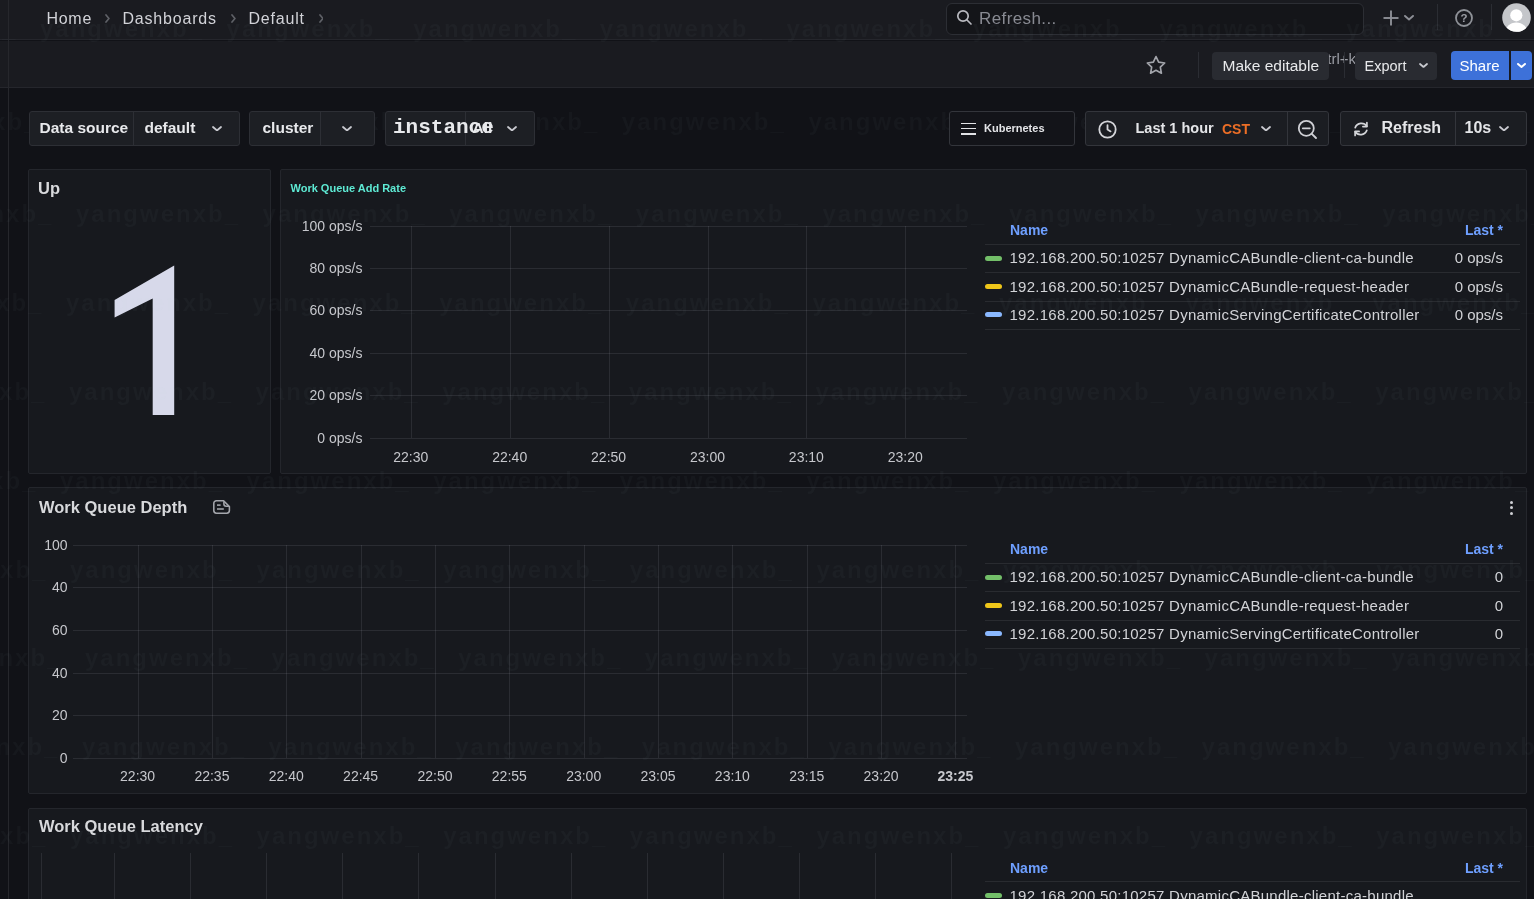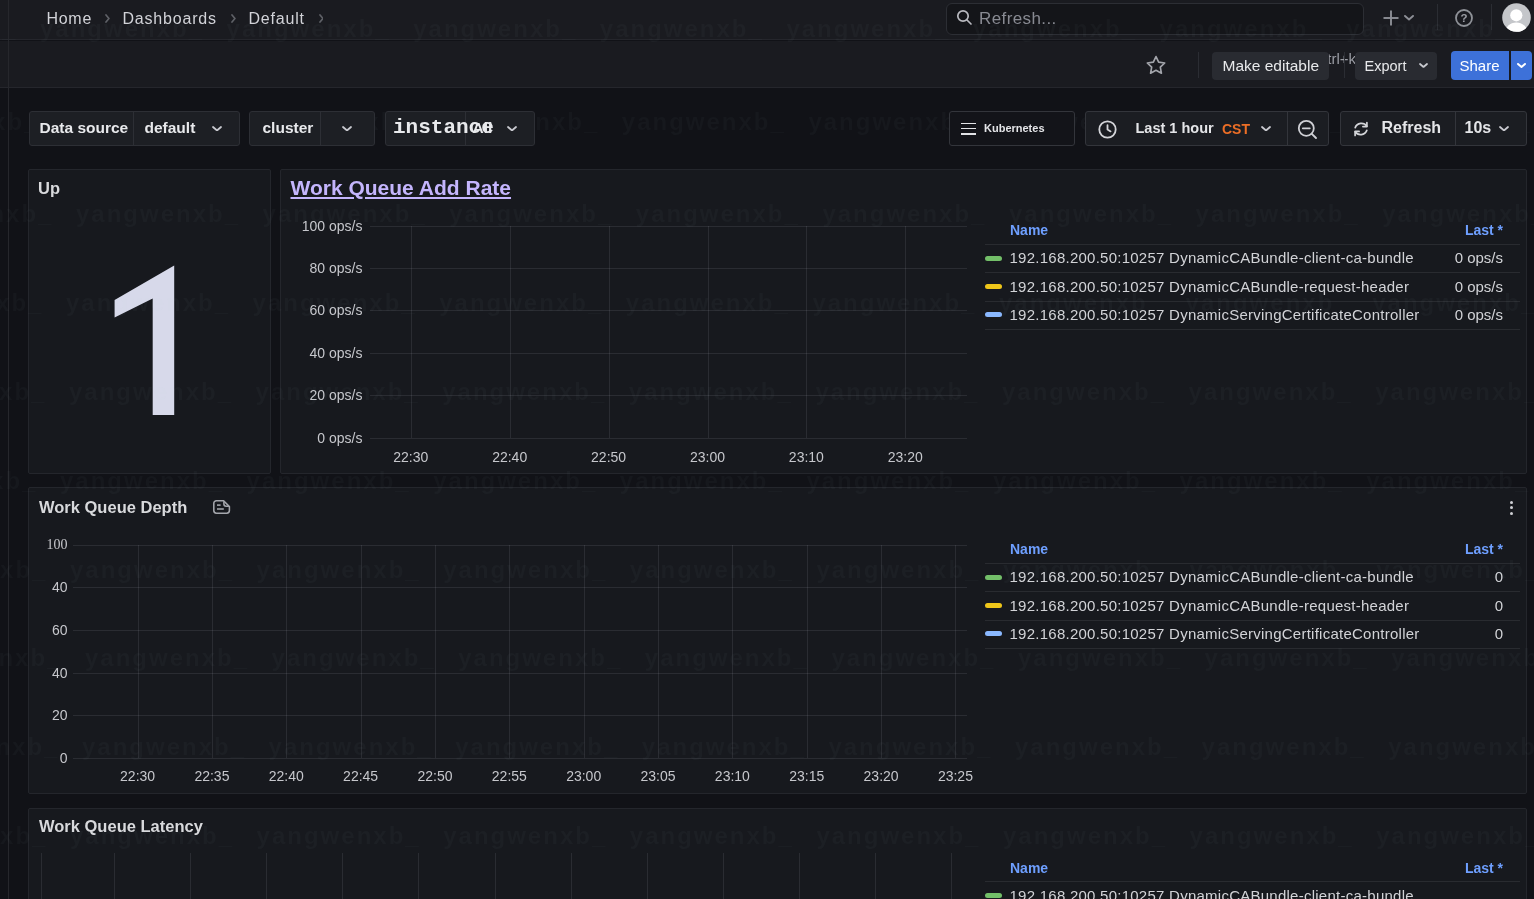--- a/index.html
+++ b/index.html
@@ -125,21 +125,21 @@
 <svg style="position:absolute;left:1499.0px;top:125.75px" width="10" height="5.5" viewBox="0 0 10 5.5">
         <path d="M1 1 L5.0 4.5 L9 1" fill="none" stroke="#c9cad0" stroke-width="1.8" stroke-linecap="round" stroke-linejoin="round"></path>
       </svg>
 </div>
 <div style="position:absolute;left:27.5px;top:169px;width:243px;height:304.5px;background:#17191e;border:1px solid #24262c;border-radius:2px;"></div>
 <div style="position:absolute;left:38px;top:175.5px;height:24px;line-height:24px;font-size:16.5px;color:#d8d9dc;font-weight:600;white-space:nowrap;">Up</div>
 <svg style="position:absolute;left:114px;top:265px" width="62" height="151" viewBox="0 0 62 151">
       <polygon points="60.2,0.6 60.2,149.9 38.7,149.9 38.7,33.5 0.6,52.5 0.6,35.0" fill="#d7d9ea"></polygon>
     </svg>
 <div style="position:absolute;left:280px;top:169px;width:1247px;height:304.5px;background:#17191e;border:1px solid #24262c;border-radius:2px;"></div>
-<div style="position:absolute;left:290.5px;top:175.5px;height:24px;line-height:24px;font-size:21px;color:#c4b5fd;font-weight:600;white-space:nowrap;text-decoration:underline;">Work Queue Add Rate</div>
+<div style="position:absolute;left:290.5px;top:175.5px;height:24px;line-height:24px;font-size:11px;color:#5eead4;font-weight:600;white-space:nowrap;">Work Queue Add Rate</div>
 <div style="position:absolute;right:1171.5px;top:213.5px;height:24px;line-height:24px;font-size:14px;color:#c6c7cc;font-weight:400;white-space:nowrap;">100 ops/s</div>
 <div style="position:absolute;left:369.5px;top:225.5px;width:597.5px;height:1px;background:rgba(204,204,220,0.11);"></div>
 <div style="position:absolute;right:1171.5px;top:256.0px;height:24px;line-height:24px;font-size:14px;color:#c6c7cc;font-weight:400;white-space:nowrap;">80 ops/s</div>
 <div style="position:absolute;left:369.5px;top:268.0px;width:597.5px;height:1px;background:rgba(204,204,220,0.11);"></div>
 <div style="position:absolute;right:1171.5px;top:298.4px;height:24px;line-height:24px;font-size:14px;color:#c6c7cc;font-weight:400;white-space:nowrap;margin-left:20px;">60 ops/s</div>
 <div style="position:absolute;left:369.5px;top:310.4px;width:597.5px;height:1px;background:rgba(204,204,220,0.11);"></div>
 <div style="position:absolute;right:1171.5px;top:340.9px;height:24px;line-height:24px;font-size:14px;color:#c6c7cc;font-weight:400;white-space:nowrap;">40 ops/s</div>
 <div style="position:absolute;left:369.5px;top:352.9px;width:597.5px;height:1px;background:rgba(204,204,220,0.11);"></div>
 <div style="position:absolute;right:1171.5px;top:383.4px;height:24px;line-height:24px;font-size:14px;color:#c6c7cc;font-weight:400;white-space:nowrap;">20 ops/s</div>
 <div style="position:absolute;left:369.5px;top:395.4px;width:597.5px;height:1px;background:rgba(204,204,220,0.11);"></div>
@@ -176,21 +176,21 @@
 <div style="position:absolute;left:39px;top:494.5px;height:24px;line-height:24px;font-size:16.5px;color:#d8d9dc;font-weight:600;white-space:nowrap;">Work Queue Depth</div>
 <svg style="position:absolute;left:212.5px;top:499.5px" width="18" height="14" viewBox="0 0 18 14">
       <path d="M3.4 0.8 H10.6 L16.4 6.6 V10.6 A2.6 2.6 0 0 1 13.8 13.2 H3.4 A2.6 2.6 0 0 1 0.8 10.6 V3.4 A2.6 2.6 0 0 1 3.4 0.8 Z" fill="none" stroke="#a5a7ad" stroke-width="1.55" stroke-linejoin="round"></path>
       <path d="M10.9 1.2 V4.0 A2.2 2.2 0 0 0 13.1 6.2 H15.9" fill="none" stroke="#a5a7ad" stroke-width="1.55" stroke-linejoin="round"></path>
       <line x1="4" y1="5.1" x2="7.6" y2="5.1" stroke="#a5a7ad" stroke-width="1.55"></line>
       <line x1="4" y1="9" x2="10.8" y2="9" stroke="#a5a7ad" stroke-width="1.55"></line>
     </svg>
 <div style="position:absolute;left:1509.5px;top:501.0px;width:3.2px;height:3.2px;background:#cfd0d5;border-radius:50%;"></div>
 <div style="position:absolute;left:1509.5px;top:506.3px;width:3.2px;height:3.2px;background:#cfd0d5;border-radius:50%;"></div>
 <div style="position:absolute;left:1509.5px;top:511.6px;width:3.2px;height:3.2px;background:#cfd0d5;border-radius:50%;"></div>
-<div style="position:absolute;right:1466.5px;top:532.5px;height:24px;line-height:24px;font-size:14px;color:#c6c7cc;font-weight:400;white-space:nowrap;font-family:Liberation Serif, serif;">100</div>
+<div style="position:absolute;right:1466.5px;top:532.5px;height:24px;line-height:24px;font-size:14px;color:#c6c7cc;font-weight:400;white-space:nowrap;">100</div>
 <div style="position:absolute;left:73px;top:544.5px;width:894px;height:1px;background:rgba(204,204,220,0.11);"></div>
 <div style="position:absolute;right:1466.5px;top:575.2px;height:24px;line-height:24px;font-size:14px;color:#c6c7cc;font-weight:400;white-space:nowrap;">40</div>
 <div style="position:absolute;left:73px;top:587.2px;width:894px;height:1px;background:rgba(204,204,220,0.11);"></div>
 <div style="position:absolute;right:1466.5px;top:617.9px;height:24px;line-height:24px;font-size:14px;color:#c6c7cc;font-weight:400;white-space:nowrap;">60</div>
 <div style="position:absolute;left:73px;top:629.9px;width:894px;height:1px;background:rgba(204,204,220,0.11);"></div>
 <div style="position:absolute;right:1466.5px;top:660.5px;height:24px;line-height:24px;font-size:14px;color:#c6c7cc;font-weight:400;white-space:nowrap;margin-left:24px;">40</div>
 <div style="position:absolute;left:73px;top:672.5px;width:894px;height:1px;background:rgba(204,204,220,0.11);"></div>
 <div style="position:absolute;right:1466.5px;top:703.2px;height:24px;line-height:24px;font-size:14px;color:#c6c7cc;font-weight:400;white-space:nowrap;">20</div>
 <div style="position:absolute;left:73px;top:715.2px;width:894px;height:1px;background:rgba(204,204,220,0.11);"></div>
 <div style="position:absolute;right:1466.5px;top:745.9px;height:24px;line-height:24px;font-size:14px;color:#c6c7cc;font-weight:400;white-space:nowrap;">0</div>
@@ -211,21 +211,21 @@
 <div style="position:absolute;left:193.95px;top:763.7px;height:24px;line-height:24px;font-size:14px;color:#c6c7cc;font-weight:400;white-space:nowrap;width:36px;text-align:center;">22:35</div>
 <div style="position:absolute;left:268.29999999999995px;top:763.7px;height:24px;line-height:24px;font-size:14px;color:#c6c7cc;font-weight:400;white-space:nowrap;width:36px;text-align:center;">22:40</div>
 <div style="position:absolute;left:342.65px;top:763.7px;height:24px;line-height:24px;font-size:14px;color:#c6c7cc;font-weight:400;white-space:nowrap;width:36px;text-align:center;">22:45</div>
 <div style="position:absolute;left:417.0px;top:763.7px;height:24px;line-height:24px;font-size:14px;color:#c6c7cc;font-weight:400;white-space:nowrap;width:36px;text-align:center;">22:50</div>
 <div style="position:absolute;left:491.35px;top:763.7px;height:24px;line-height:24px;font-size:14px;color:#c6c7cc;font-weight:400;white-space:nowrap;width:36px;text-align:center;">22:55</div>
 <div style="position:absolute;left:565.6999999999999px;top:763.7px;height:24px;line-height:24px;font-size:14px;color:#c6c7cc;font-weight:400;white-space:nowrap;width:36px;text-align:center;">23:00</div>
 <div style="position:absolute;left:640.05px;top:763.7px;height:24px;line-height:24px;font-size:14px;color:#c6c7cc;font-weight:400;white-space:nowrap;width:36px;text-align:center;">23:05</div>
 <div style="position:absolute;left:714.4px;top:763.7px;height:24px;line-height:24px;font-size:14px;color:#c6c7cc;font-weight:400;white-space:nowrap;width:36px;text-align:center;">23:10</div>
 <div style="position:absolute;left:788.75px;top:763.7px;height:24px;line-height:24px;font-size:14px;color:#c6c7cc;font-weight:400;white-space:nowrap;width:36px;text-align:center;">23:15</div>
 <div style="position:absolute;left:863.1px;top:763.7px;height:24px;line-height:24px;font-size:14px;color:#c6c7cc;font-weight:400;white-space:nowrap;width:36px;text-align:center;">23:20</div>
-<div style="position:absolute;left:937.4499999999999px;top:763.7px;height:24px;line-height:24px;font-size:14px;color:#c6c7cc;font-weight:400;white-space:nowrap;width:36px;text-align:center;">23:25</div>
+<div style="position:absolute;left:937.4499999999999px;top:763.7px;height:24px;line-height:24px;font-size:14px;color:#c6c7cc;font-weight:700;white-space:nowrap;width:36px;text-align:center;">23:25</div>
 <div style="position:absolute;left:1010px;top:536.5px;height:24px;line-height:24px;font-size:14px;color:#6e9fff;font-weight:600;white-space:nowrap;">Name</div>
 <div style="position:absolute;right:31px;top:536.5px;height:24px;line-height:24px;font-size:14px;color:#6e9fff;font-weight:600;white-space:nowrap;">Last *</div>
 <div style="position:absolute;left:985px;top:562.5px;width:535px;height:1px;background:rgba(204,204,220,0.10);"></div>
 <div style="position:absolute;left:985px;top:574.6px;width:17px;height:5px;background:#73bf69;border-radius:2.5px;"></div>
 <div style="position:absolute;left:1009.5px;top:565.1px;height:24px;line-height:24px;font-size:15px;color:#d2d3d7;font-weight:400;white-space:nowrap;letter-spacing:0.25px;">192.168.200.50:10257 DynamicCABundle-client-ca-bundle</div>
 <div style="position:absolute;right:31px;top:565.1px;height:24px;line-height:24px;font-size:15px;color:#d2d3d7;font-weight:400;white-space:nowrap;">0</div>
 <div style="position:absolute;left:985px;top:591.1px;width:535px;height:1px;background:rgba(204,204,220,0.10);"></div>
 <div style="position:absolute;left:985px;top:603.0px;width:17px;height:5px;background:#efc61a;border-radius:2.5px;"></div>
 <div style="position:absolute;left:1009.5px;top:593.5px;height:24px;line-height:24px;font-size:15px;color:#d2d3d7;font-weight:400;white-space:nowrap;letter-spacing:0.25px;">192.168.200.50:10257 DynamicCABundle-request-header</div>
 <div style="position:absolute;right:31px;top:593.5px;height:24px;line-height:24px;font-size:15px;color:#d2d3d7;font-weight:400;white-space:nowrap;">0</div>

